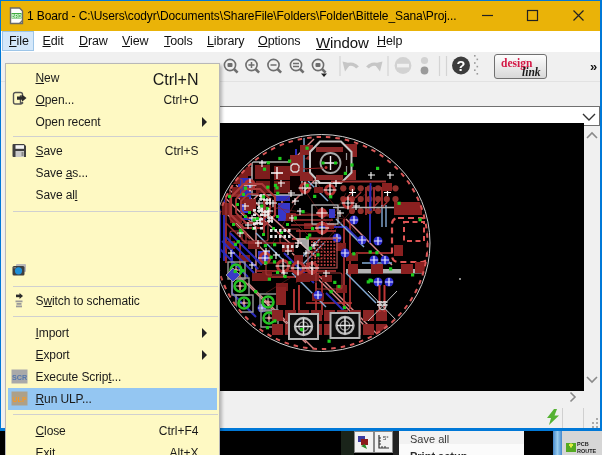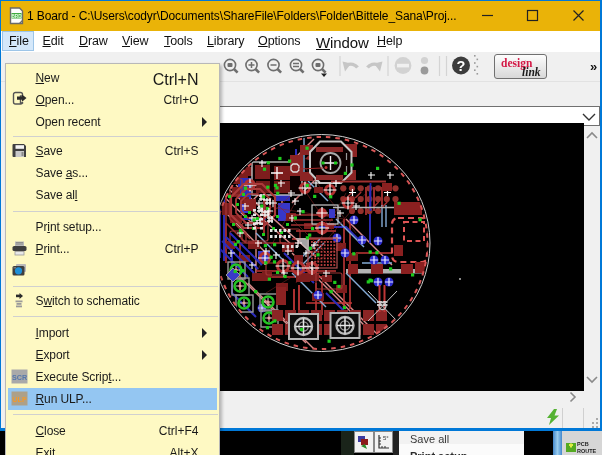--- a/index.html
+++ b/index.html
@@ -647,33 +647,20 @@
       <div style="position:absolute;left:27.5px;top:4px;font-size:12px;letter-spacing:-0.1px;color:#1a1a1a"><u style="text-decoration:underline">S</u><span>ave</span></div>
       <div style="position:absolute;right:18.5px;top:4px;font-size:12px;color:#1a1a1a">Ctrl+S</div>
     </div>
     <div style="position:absolute;left:2px;right:2px;top:97.5px;height:22px;">
       <div style="position:absolute;left:27.5px;top:4px;font-size:12px;letter-spacing:-0.1px;color:#1a1a1a"><span>Save </span><u style="text-decoration:underline">a</u><span>s...</span></div>
     </div>
     <div style="position:absolute;left:2px;right:2px;top:119.5px;height:22px;">
       <div style="position:absolute;left:27.5px;top:4px;font-size:12px;letter-spacing:-0.1px;color:#1a1a1a"><span>Save al</span><u style="text-decoration:underline">l</u></div>
     </div>
     <div style="position:absolute;left:7px;right:1px;top:146.5px;height:1px;background:#d0d0d0"></div>
-    <div style="position:absolute;left:2px;right:2px;top:152.0px;height:22px;">
-      <div style="position:absolute;left:27.5px;top:4px;font-size:12px;letter-spacing:-0.1px;color:#1a1a1a"><span>Pr</span><u style="text-decoration:underline">i</u><span>nt setup...</span></div>
-    </div>
-    <div style="position:absolute;left:2px;right:2px;top:174.0px;height:22px;">
-      <svg style="position:absolute;left:3px;top:2px" width="17" height="17" viewBox="0 0 17 17">
-        <rect x="4" y="1.5" width="9" height="4.5" fill="#b9b9b9"></rect>
-        <path d="M5,2.5 h7 M5,4 h7" stroke="#8a8a8a" stroke-width="0.9"></path>
-        <rect x="1.5" y="6" width="14" height="5" rx="1.6" fill="#3f3f3f"></rect>
-        <rect x="4" y="11.5" width="9" height="3.5" fill="#e8e8e8" stroke="#9a9a9a" stroke-width="0.8"></rect>
-      </svg>
-      <div style="position:absolute;left:27.5px;top:4px;font-size:12px;letter-spacing:-0.1px;color:#1a1a1a"><u style="text-decoration:underline">P</u><span>rint...</span></div>
-      <div style="position:absolute;right:18.5px;top:4px;font-size:12px;color:#1a1a1a">Ctrl+P</div>
-    </div>
     <div style="position:absolute;left:2px;right:2px;top:195.5px;height:22px;">
       <svg style="position:absolute;left:3px;top:2px" width="17" height="17" viewBox="0 0 17 17">
         <rect x="5" y="2" width="10" height="8" rx="1" fill="#b9b9b9"></rect>
         <rect x="1.5" y="4" width="12" height="9.5" rx="1.5" fill="#3f3f3f"></rect>
         <circle cx="7.5" cy="8.8" r="3.6" fill="#1e90d8"></circle>
         <rect x="2.5" y="5" width="2.5" height="1.5" fill="#777"></rect>
       </svg>
     </div>
     <div style="position:absolute;left:7px;right:1px;top:221.5px;height:1px;background:#d0d0d0"></div>
     <div style="position:absolute;left:2px;right:2px;top:225.5px;height:22px;">

